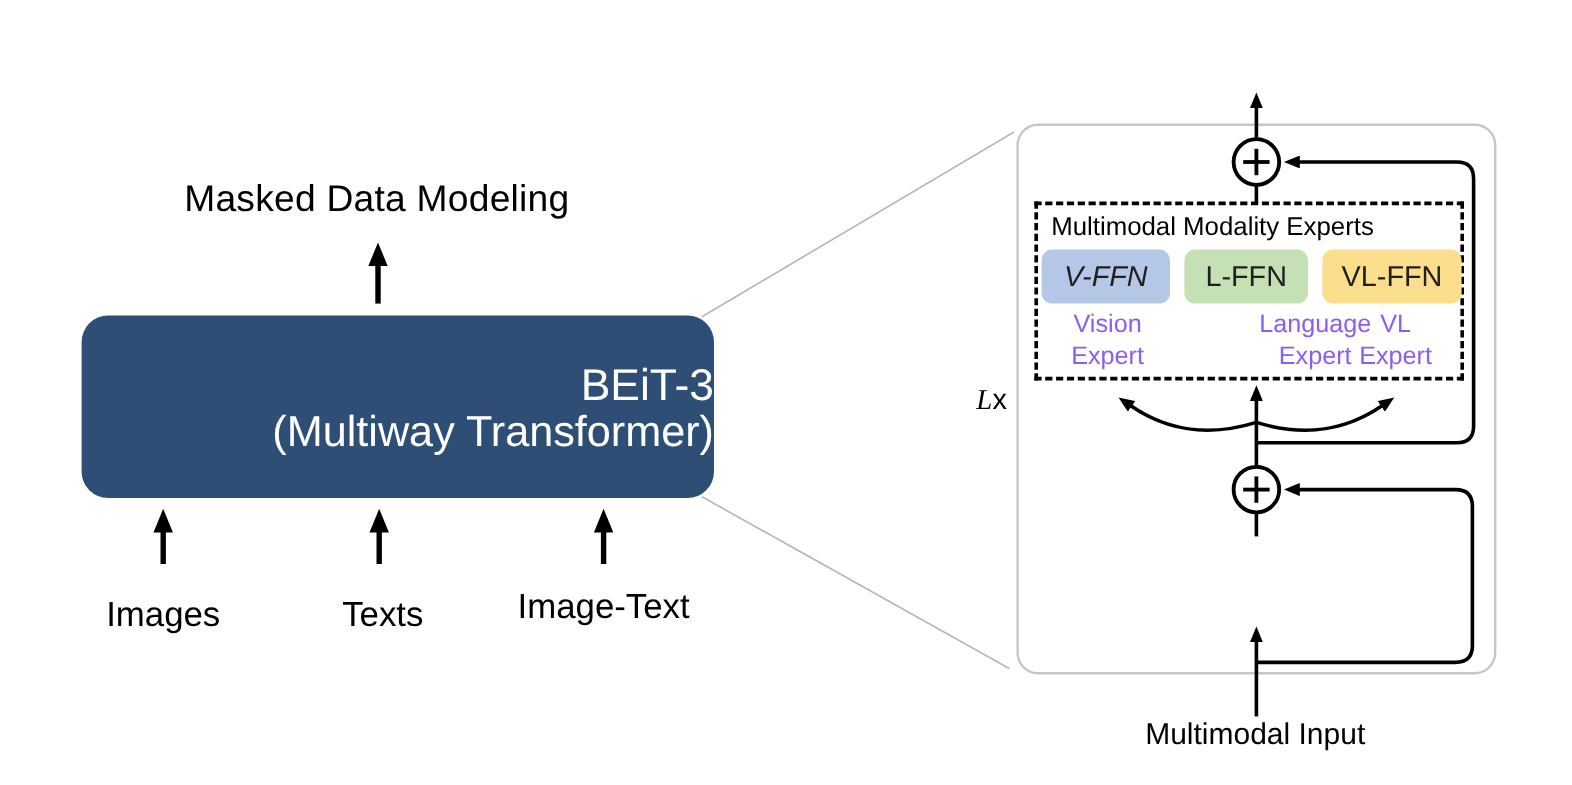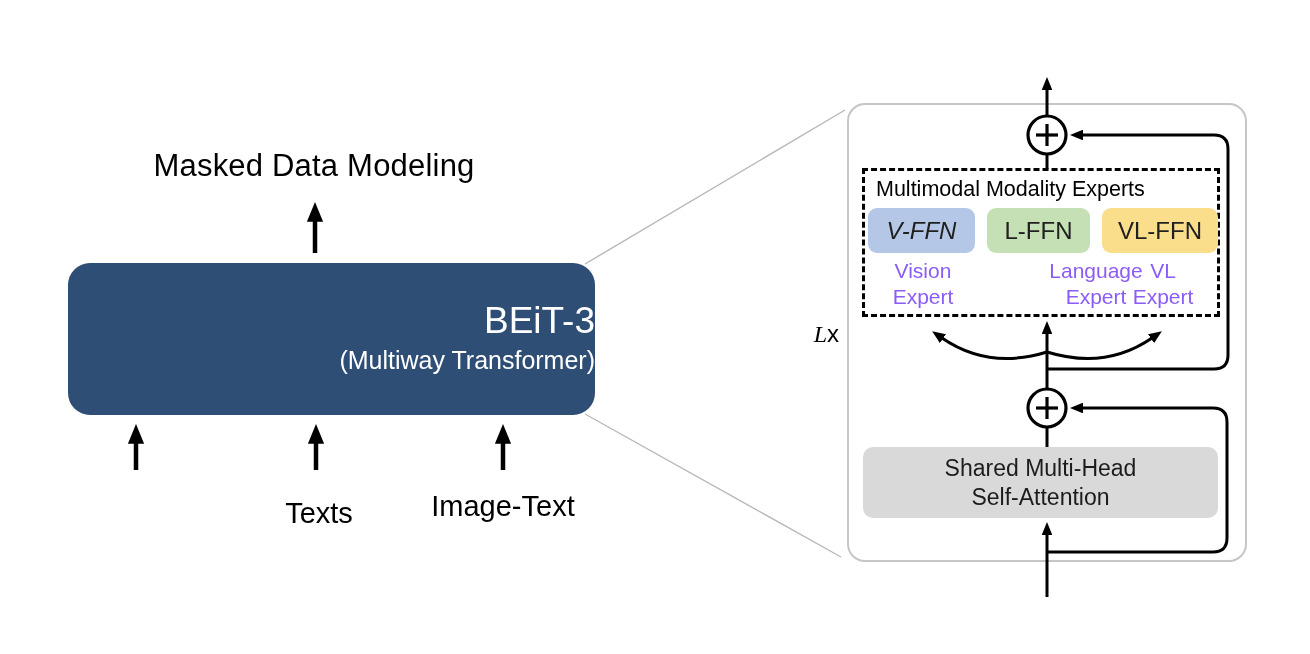--- a/index.html
+++ b/index.html
@@ -12,21 +12,21 @@
 
   
   #mdm-title{left:114px;top:148px;width:400px;font-size:31px;letter-spacing:.2px;}
   #beit-box{
     left:56px;top:263px;width:527px;height:152px;border-radius:22px;
     display:flex;flex-direction:column;align-items:flex-end;justify-content:center;
     color:#fff;
     margin-left:12px;
   }
   #beit-name{font-size:37px;line-height:42px;}
-  #beit-sub{font-size:25px;line-height:36px;}
+  #beit-sub{font-size:36px;line-height:36px;}
   .in-label{width:200px;font-size:29px;line-height:34px;text-align:center;}
   #in-label-0{left:36px;top:496px;}
   #in-label-1{left:219px;top:496px;}
   #in-label-2{left:403px;top:489px;}
 
   
   #panel{
     left:847px;top:103px;width:400px;height:459px;background:#fff;
     border:2.5px solid #c6c6c6;border-radius:18px;box-sizing:border-box;
   }
@@ -62,20 +62,23 @@
 
 <div id="canvas">
 
   <div class="abs ctr" id="mdm-title">Masked Data Modeling</div>
 
   <div class="abs" id="beit-box" style="background: rgb(46, 78, 117);">
     <div id="beit-name">BEiT-3</div>
     <div id="beit-sub">(Multiway Transformer)</div>
   </div>
 
+  <div class="abs in-label" id="in-label-0">
+    <div>Images</div>
+  </div>
   <div class="abs in-label" id="in-label-1">
     <div>Texts</div>
   </div>
   <div class="abs in-label" id="in-label-2">
     <div>Image-Text</div>
   </div>
 
   <div class="abs" id="panel"></div>
 
   <div class="abs" id="lx"><span class="math-l">L</span><span>x</span></div>
@@ -93,25 +96,22 @@
   </div>
   <div class="abs expert-label" id="expert-1">
     <div>Language</div>
     <div>Expert</div>
   </div>
   <div class="abs expert-label" id="expert-2">
     <div>VL</div>
     <div>Expert</div>
   </div>
 
-  <div class="abs" id="attn-box" style="background: rgb(217, 217, 217);">
-    <div>Shared Multi-Head</div>
-    <div>Self-Attention</div>
-  </div>
 
+  <div class="abs ctr" id="mm-input">Multimodal Input</div>
 
   <svg class="abs" id="wires" width="1310" height="654" viewBox="0 0 1310 654">
     <defs>
       <marker id="ah" markerWidth="4.6" markerHeight="3.6" refX="0.4" refY="1.8" orient="auto" markerUnits="strokeWidth">
         <path d="M0,0 L4.4,1.8 L0,3.6 Z" fill="#000"></path>
       </marker>
     </defs>
 
     <line x1="585" y1="264" x2="845" y2="110" stroke="#B8B8B8" stroke-width="1.4"></line>
     <line x1="585" y1="414" x2="841" y2="557" stroke="#B8B8B8" stroke-width="1.4"></line>

